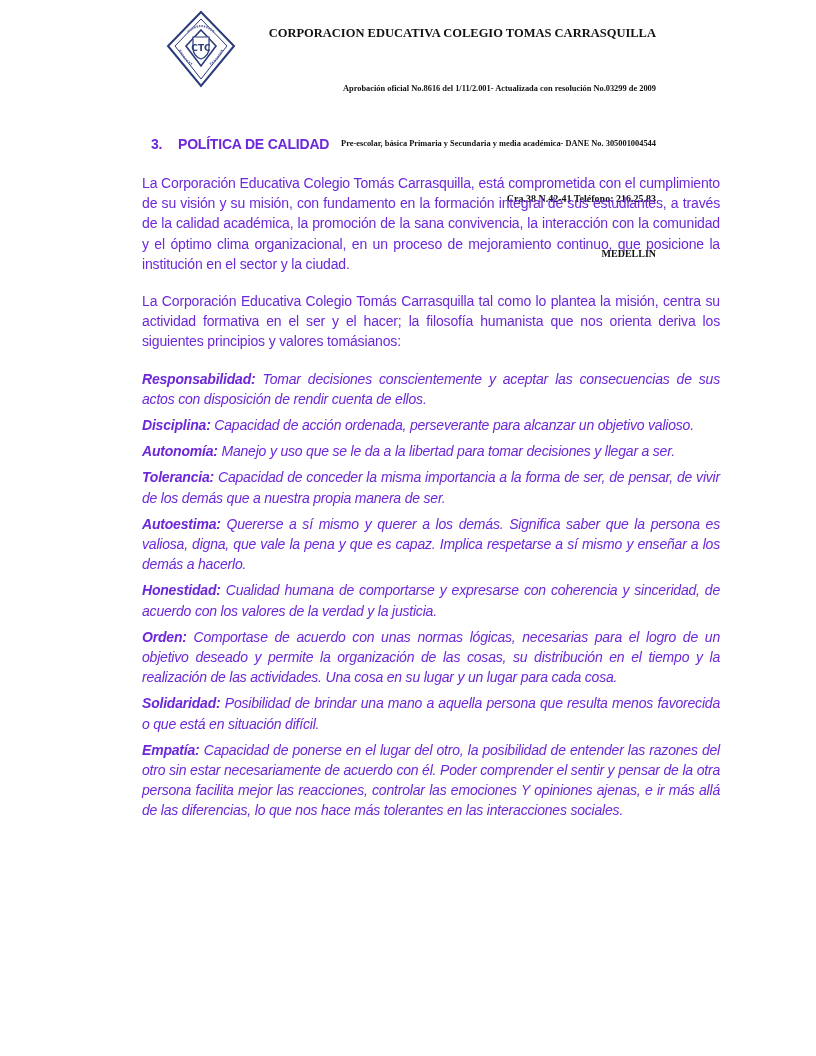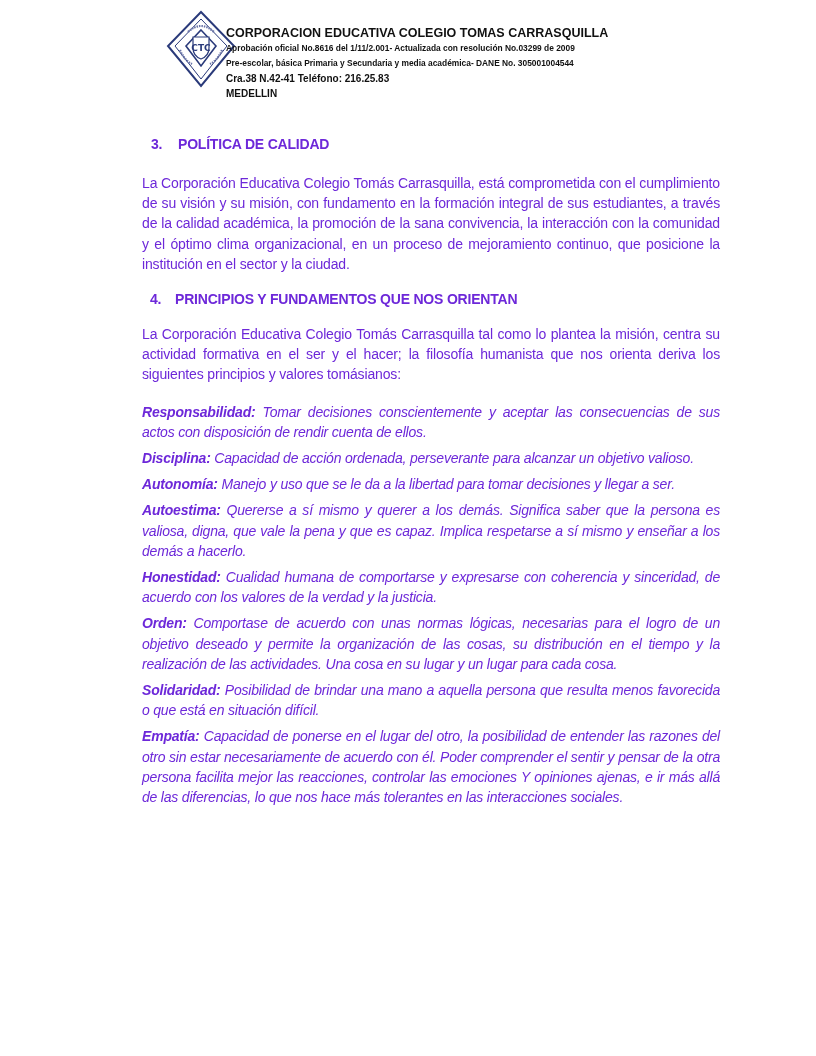--- a/index.html
+++ b/index.html
@@ -1,24 +1,24 @@
 <!DOCTYPE html>
 <html><head>
 <meta charset="utf-8">
 <style>
   html, body { margin: 0; padding: 0; background: #ffffff; }
   body { width: 816px; height: 1056px; position: relative; overflow: hidden; color: #1a1a1a; }
   .page { position: absolute; left: 0; top: 0; width: 816px; height: 1056px; background: #fff; }
 
   .letterhead { position: absolute; left: 160px; top: 8px; width: 560px; height: 95px; }
   .logo { position: absolute; left: 6px; top: 2px; width: 70px; height: 78px; }
-  .lh-text { position: absolute; left: 66px; top: 17px; width: 430px; text-align: left;
-             font-family: Liberation Sans, sans-serif; font-weight: bold; color: #111; }
+  .lh-text { position: absolute; left: 66px; top: 17px; width: 430px; text-align: right;
+             font-family: Liberation Serif, serif; font-weight: bold; color: #111; }
   .lh-title { font-size: 12.5px; line-height: 16px; letter-spacing: 0; }
-  .lh-line { font-size: 8.4px; line-height: 15px; }
+  .lh-line { font-size: 8.4px; line-height: 15px; margin-top: 40px; }
   .lh-line.small { font-size: 10px; }
 
   .content { position: absolute; left: 142px; top: 136px; width: 578px;
              font-family: "Liberation Sans", sans-serif; font-size: 14px; color: #6d28d9; }
   .section-heading { font-weight: bold; font-size: 14px; margin: 0; letter-spacing: -0.2px; }
   .section-heading .num { display: inline-block; width: 27px; padding-left: 9px; }
   .para { margin: 0; line-height: 20.2px; text-align: justify; letter-spacing: -0.15px; }
   .p1 { margin-top: 21px; }
   .h2 { margin-top: 17px; }
   .h2 .num { width: 25px; padding-left: 8px; }
@@ -51,29 +51,27 @@
       <div class="lh-line small">MEDELLIN</div>
     </div>
   </div>
 
   <div class="content">
     <h3 class="section-heading">
       <span class="num">3.</span><span>POLÍTICA DE CALIDAD</span>
     </h3>
     <p class="para p1">La Corporación Educativa Colegio Tomás Carrasquilla, está comprometida con el cumplimiento de su visión y su misión, con fundamento en la formación integral de sus estudiantes, a través de la calidad académica, la promoción de la sana convivencia, la interacción con la comunidad y el óptimo clima organizacional, en un proceso de mejoramiento continuo, que posicione la institución en el sector y la ciudad.</p>
 
-    <h3 class="section-heading h2">
-      <span class="num">4.</span><span>PRINCIPIOS Y FUNDAMENTOS QUE NOS ORIENTAN</span>
-    </h3>
     <p class="para p2">La Corporación Educativa Colegio Tomás Carrasquilla tal como lo plantea la misión, centra su actividad formativa en el ser y el hacer; la filosofía humanista que nos orienta deriva los siguientes principios y valores tomásianos:</p>
 
     <div class="values">
       <p class="value-item"><span class="term">Responsabilidad:</span> <span>Tomar decisiones conscientemente y aceptar las consecuencias de sus actos con disposición de rendir cuenta de ellos.</span></p>
       <p class="value-item"><span class="term">Disciplina:</span> <span>Capacidad de acción ordenada, perseverante para alcanzar un objetivo valioso.</span></p>
       <p class="value-item"><span class="term">Autonomía:</span> <span>Manejo y uso que se le da a la libertad para tomar decisiones y llegar a ser.</span></p>
+      <p class="value-item"><span class="term">Tolerancia:</span> <span>Capacidad de conceder la misma importancia a la forma de ser, de pensar, de vivir de los demás que a nuestra propia manera de ser.</span></p>
       <p class="value-item"><span class="term">Autoestima:</span> <span>Quererse a sí mismo y querer a los demás. Significa saber que la persona es valiosa, digna, que vale la pena y que es capaz. Implica respetarse a sí mismo y enseñar a los demás a hacerlo.</span></p>
       <p class="value-item"><span class="term">Honestidad:</span> <span>Cualidad humana de comportarse y expresarse con coherencia y sinceridad, de acuerdo con los valores de la verdad y la justicia.</span></p>
       <p class="value-item"><span class="term">Orden:</span> <span>Comportase de acuerdo con unas normas lógicas, necesarias para el logro de un objetivo deseado y permite la organización de las cosas, su distribución en el tiempo y la realización de las actividades. Una cosa en su lugar y un lugar para cada cosa.</span></p>
       <p class="value-item"><span class="term">Solidaridad:</span> <span>Posibilidad de brindar una mano a aquella persona que resulta menos favorecida o que está en situación difícil.</span></p>
       <p class="value-item"><span class="term">Empatía:</span> <span>Capacidad de ponerse en el lugar del otro, la posibilidad de entender las razones del otro sin estar necesariamente de acuerdo con él. Poder comprender el sentir y pensar de la otra persona facilita mejor las reacciones, controlar las emociones Y opiniones ajenas, e ir más allá de las diferencias, lo que nos hace más tolerantes en las interacciones sociales.</span></p>
     </div>
   </div>
 </div>
 
 </body></html>

